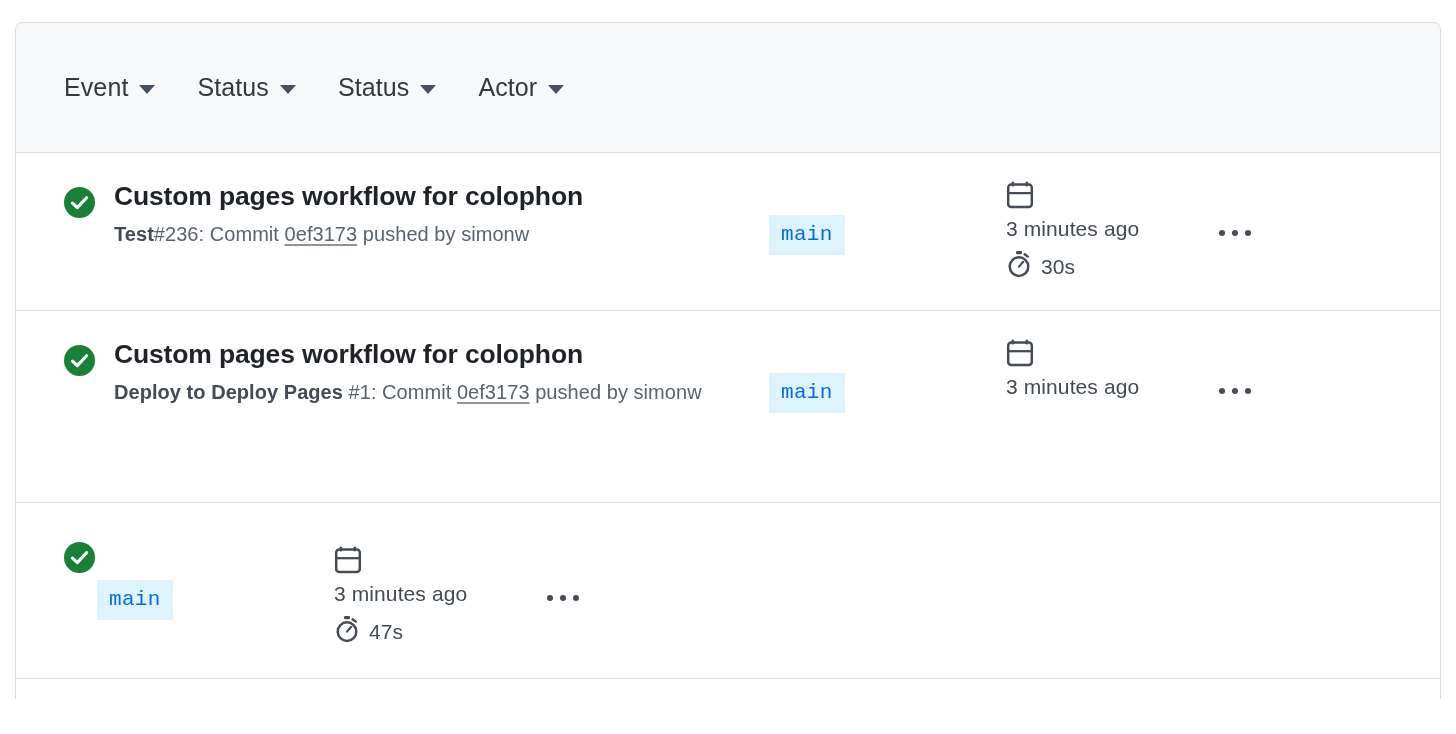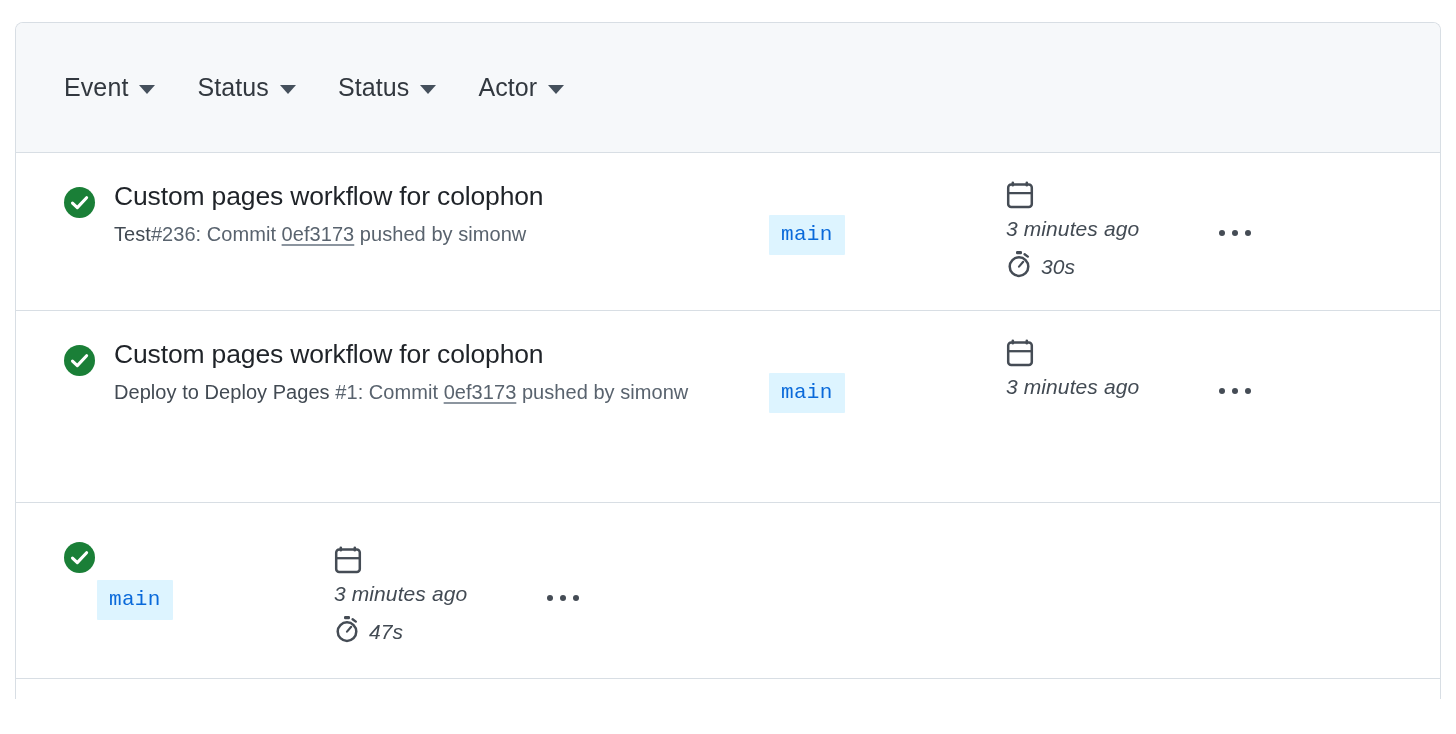--- a/index.html
+++ b/index.html
@@ -106,35 +106,35 @@
   .col-main {
     flex: none;
     width: 655px;
     padding-left: 17px;
     padding-top: 0;
   }
 
   .run-title {
     font-size: 26.5px;
     line-height: 1.22;
-    font-weight: 400;
+    font-weight: 700;
     color: #1f2328;
     letter-spacing: -0.15px;
     margin: 0 0 8px 0;
     cursor: pointer;
   }
   .run-meta {
     font-size: 20px;
     line-height: 1.45;
     color: #59636e;
     letter-spacing: 0.05px;
     margin: 0;
   }
   .run-meta .wf-name {
-    font-weight: 400;
+    font-weight: 700;
     color: #424a53;
   }
   .run-meta .commit-link {
     color: #59636e;
     text-decoration: underline;
     text-decoration-color: #8c959f;
     text-underline-offset: 3px;
     cursor: pointer;
   }
 
@@ -158,21 +158,20 @@
     letter-spacing: 0.3px;
   }
 
   .col-right {
     flex: 1;
     display: flex;
     align-items: flex-start;
     justify-content: flex-start;
     padding-left: 2px;
     padding-top: 0;
-    font-style: italic;
   }
 
   .timing {
     width: 205px;
     flex: none;
   }
   .timing-row {
     display: flex;
     align-items: center;
     gap: 9px;

